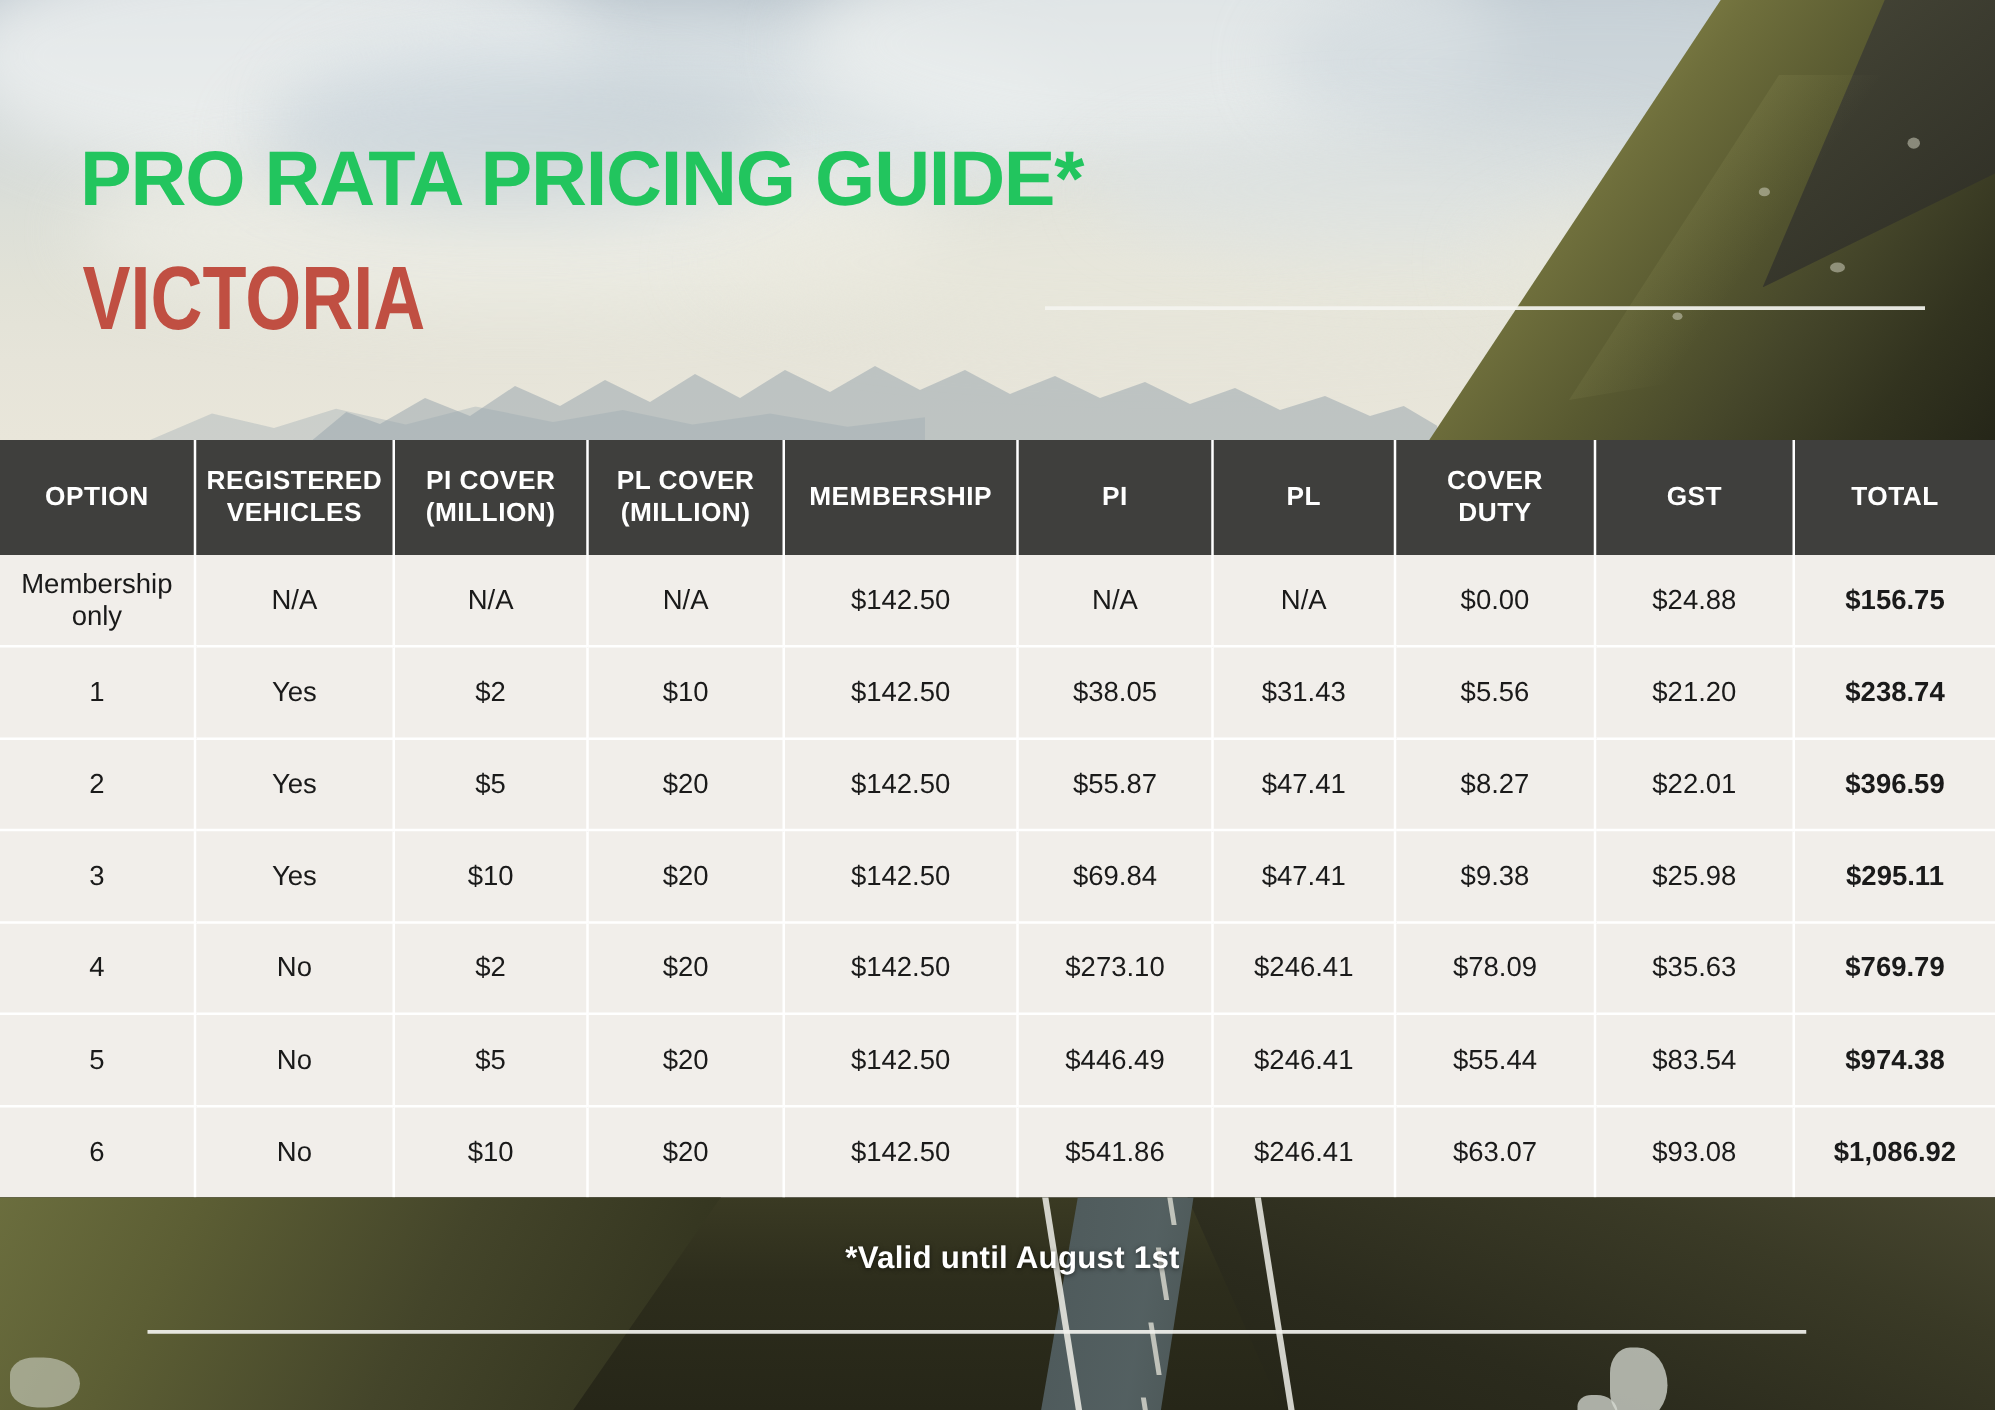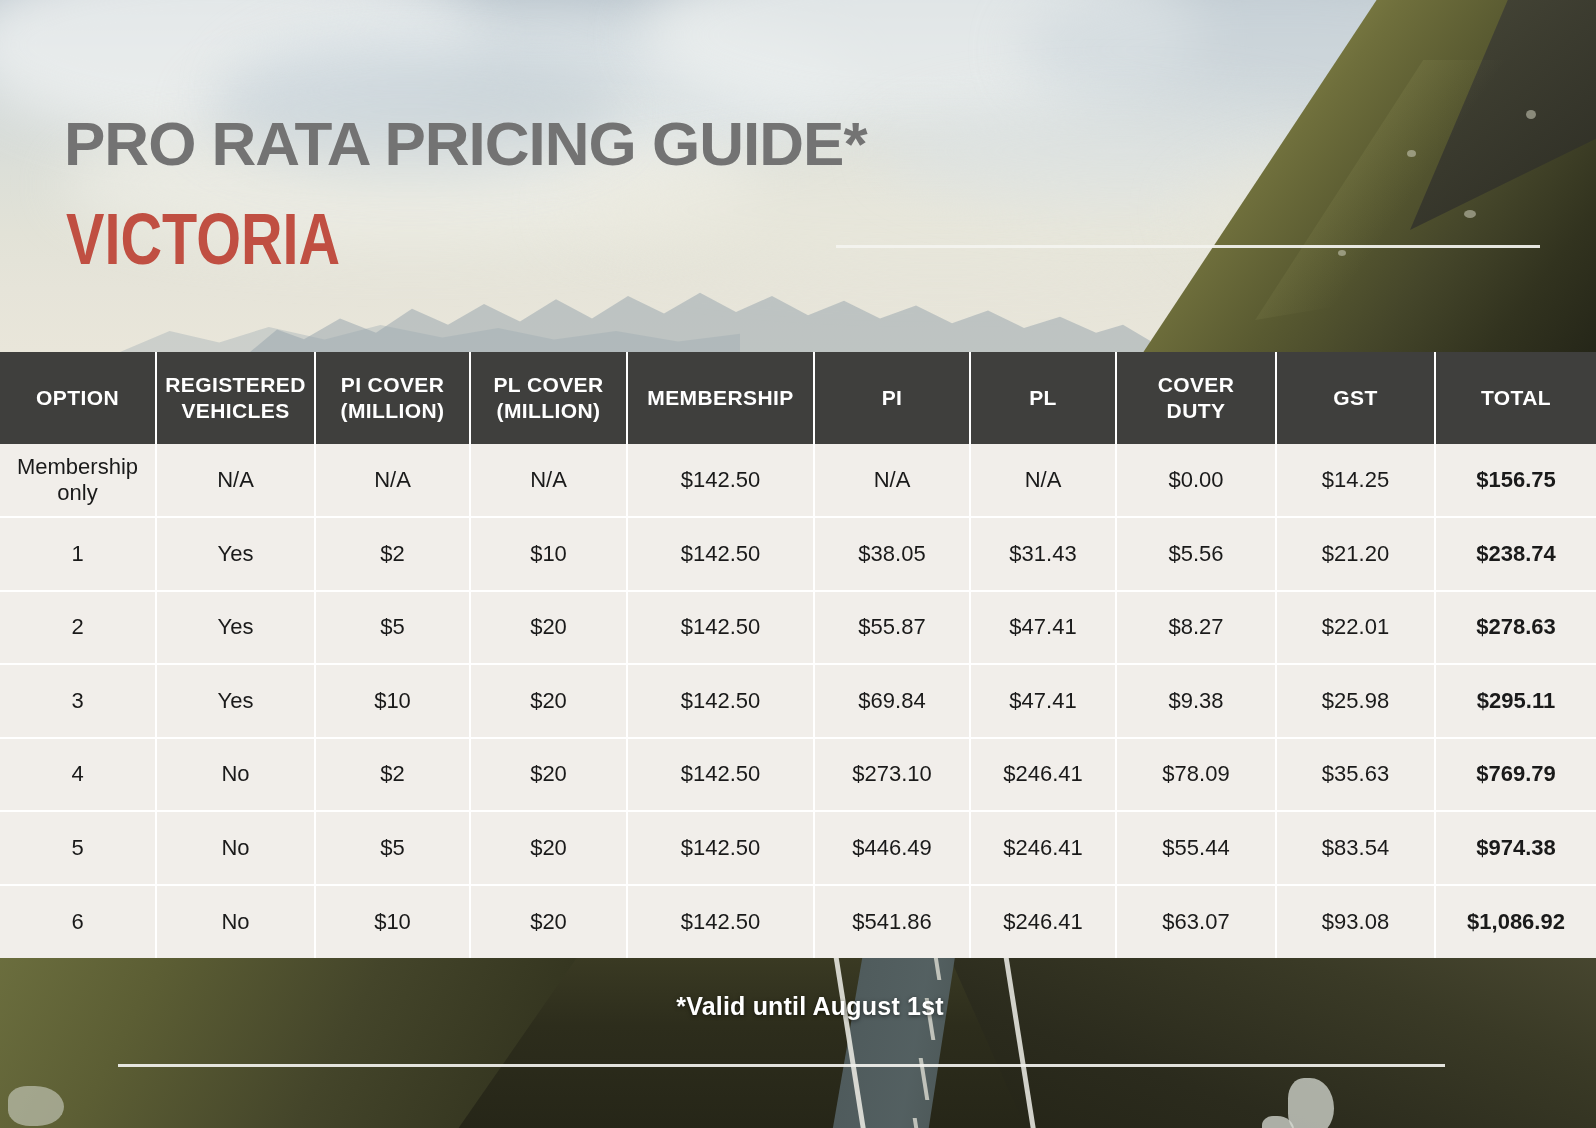--- a/index.html
+++ b/index.html
@@ -117,21 +117,21 @@
   }
 
   
   .title-main {
     position: absolute;
     left: 64px; top: 112px;
     font-size: 62px;
     line-height: 1.02;
     font-weight: 700;
     letter-spacing: -1px;
-    color: #737373;
+    color: #22c55e;
     white-space: nowrap;
     font-family: "Liberation Sans", sans-serif;
   }
   .title-sub {
     position: absolute;
     left: 66px; top: 203px;
     font-size: 72px;
     line-height: 1;
     font-weight: 700;
     letter-spacing: 0px;
@@ -372,21 +372,21 @@
       <tbody>
         <tr>
           <td>Membership only</td>
           <td>N/A</td>
           <td>N/A</td>
           <td>N/A</td>
           <td>$142.50</td>
           <td>N/A</td>
           <td>N/A</td>
           <td>$0.00</td>
-          <td>$14.25</td>
+          <td>$24.88</td>
           <td class="total">$156.75</td>
         </tr>
         <tr>
           <td>1</td>
           <td>Yes</td>
           <td>$2</td>
           <td>$10</td>
           <td>$142.50</td>
           <td>$38.05</td>
           <td>$31.43</td>
@@ -397,21 +397,21 @@
         <tr>
           <td>2</td>
           <td>Yes</td>
           <td>$5</td>
           <td>$20</td>
           <td>$142.50</td>
           <td>$55.87</td>
           <td>$47.41</td>
           <td>$8.27</td>
           <td>$22.01</td>
-          <td class="total">$278.63</td>
+          <td class="total">$396.59</td>
         </tr>
         <tr>
           <td>3</td>
           <td>Yes</td>
           <td>$10</td>
           <td>$20</td>
           <td>$142.50</td>
           <td>$69.84</td>
           <td>$47.41</td>
           <td>$9.38</td>

